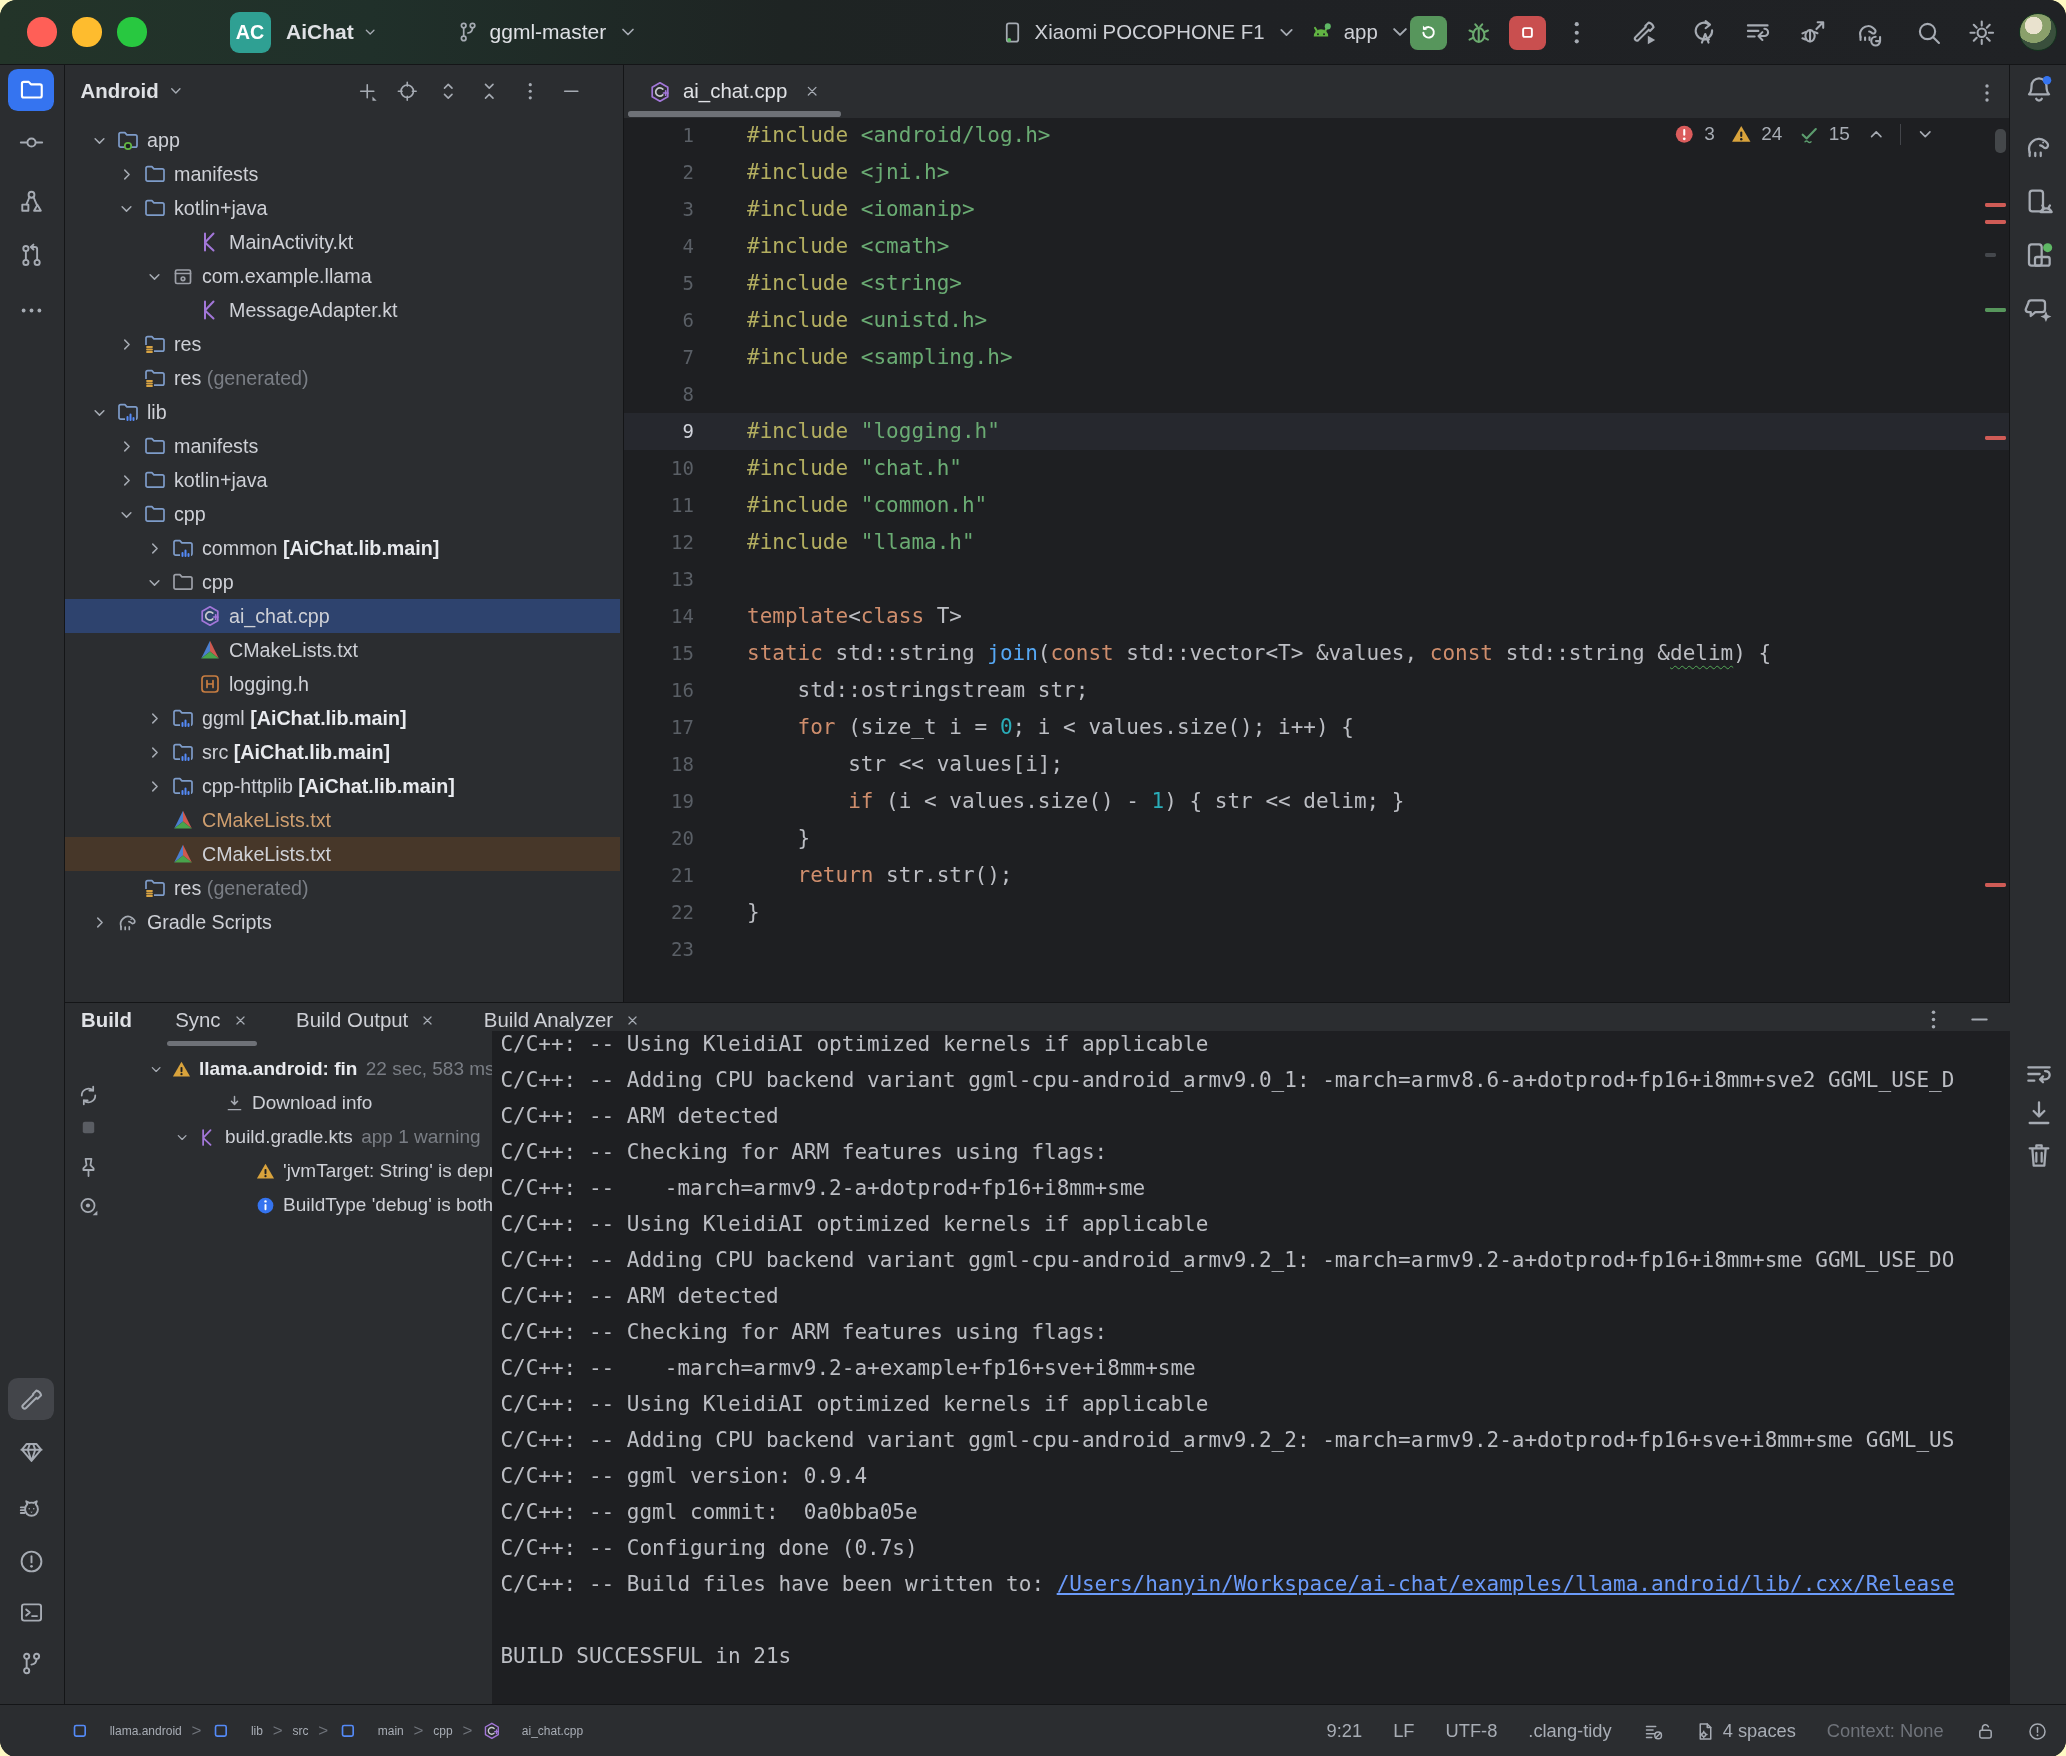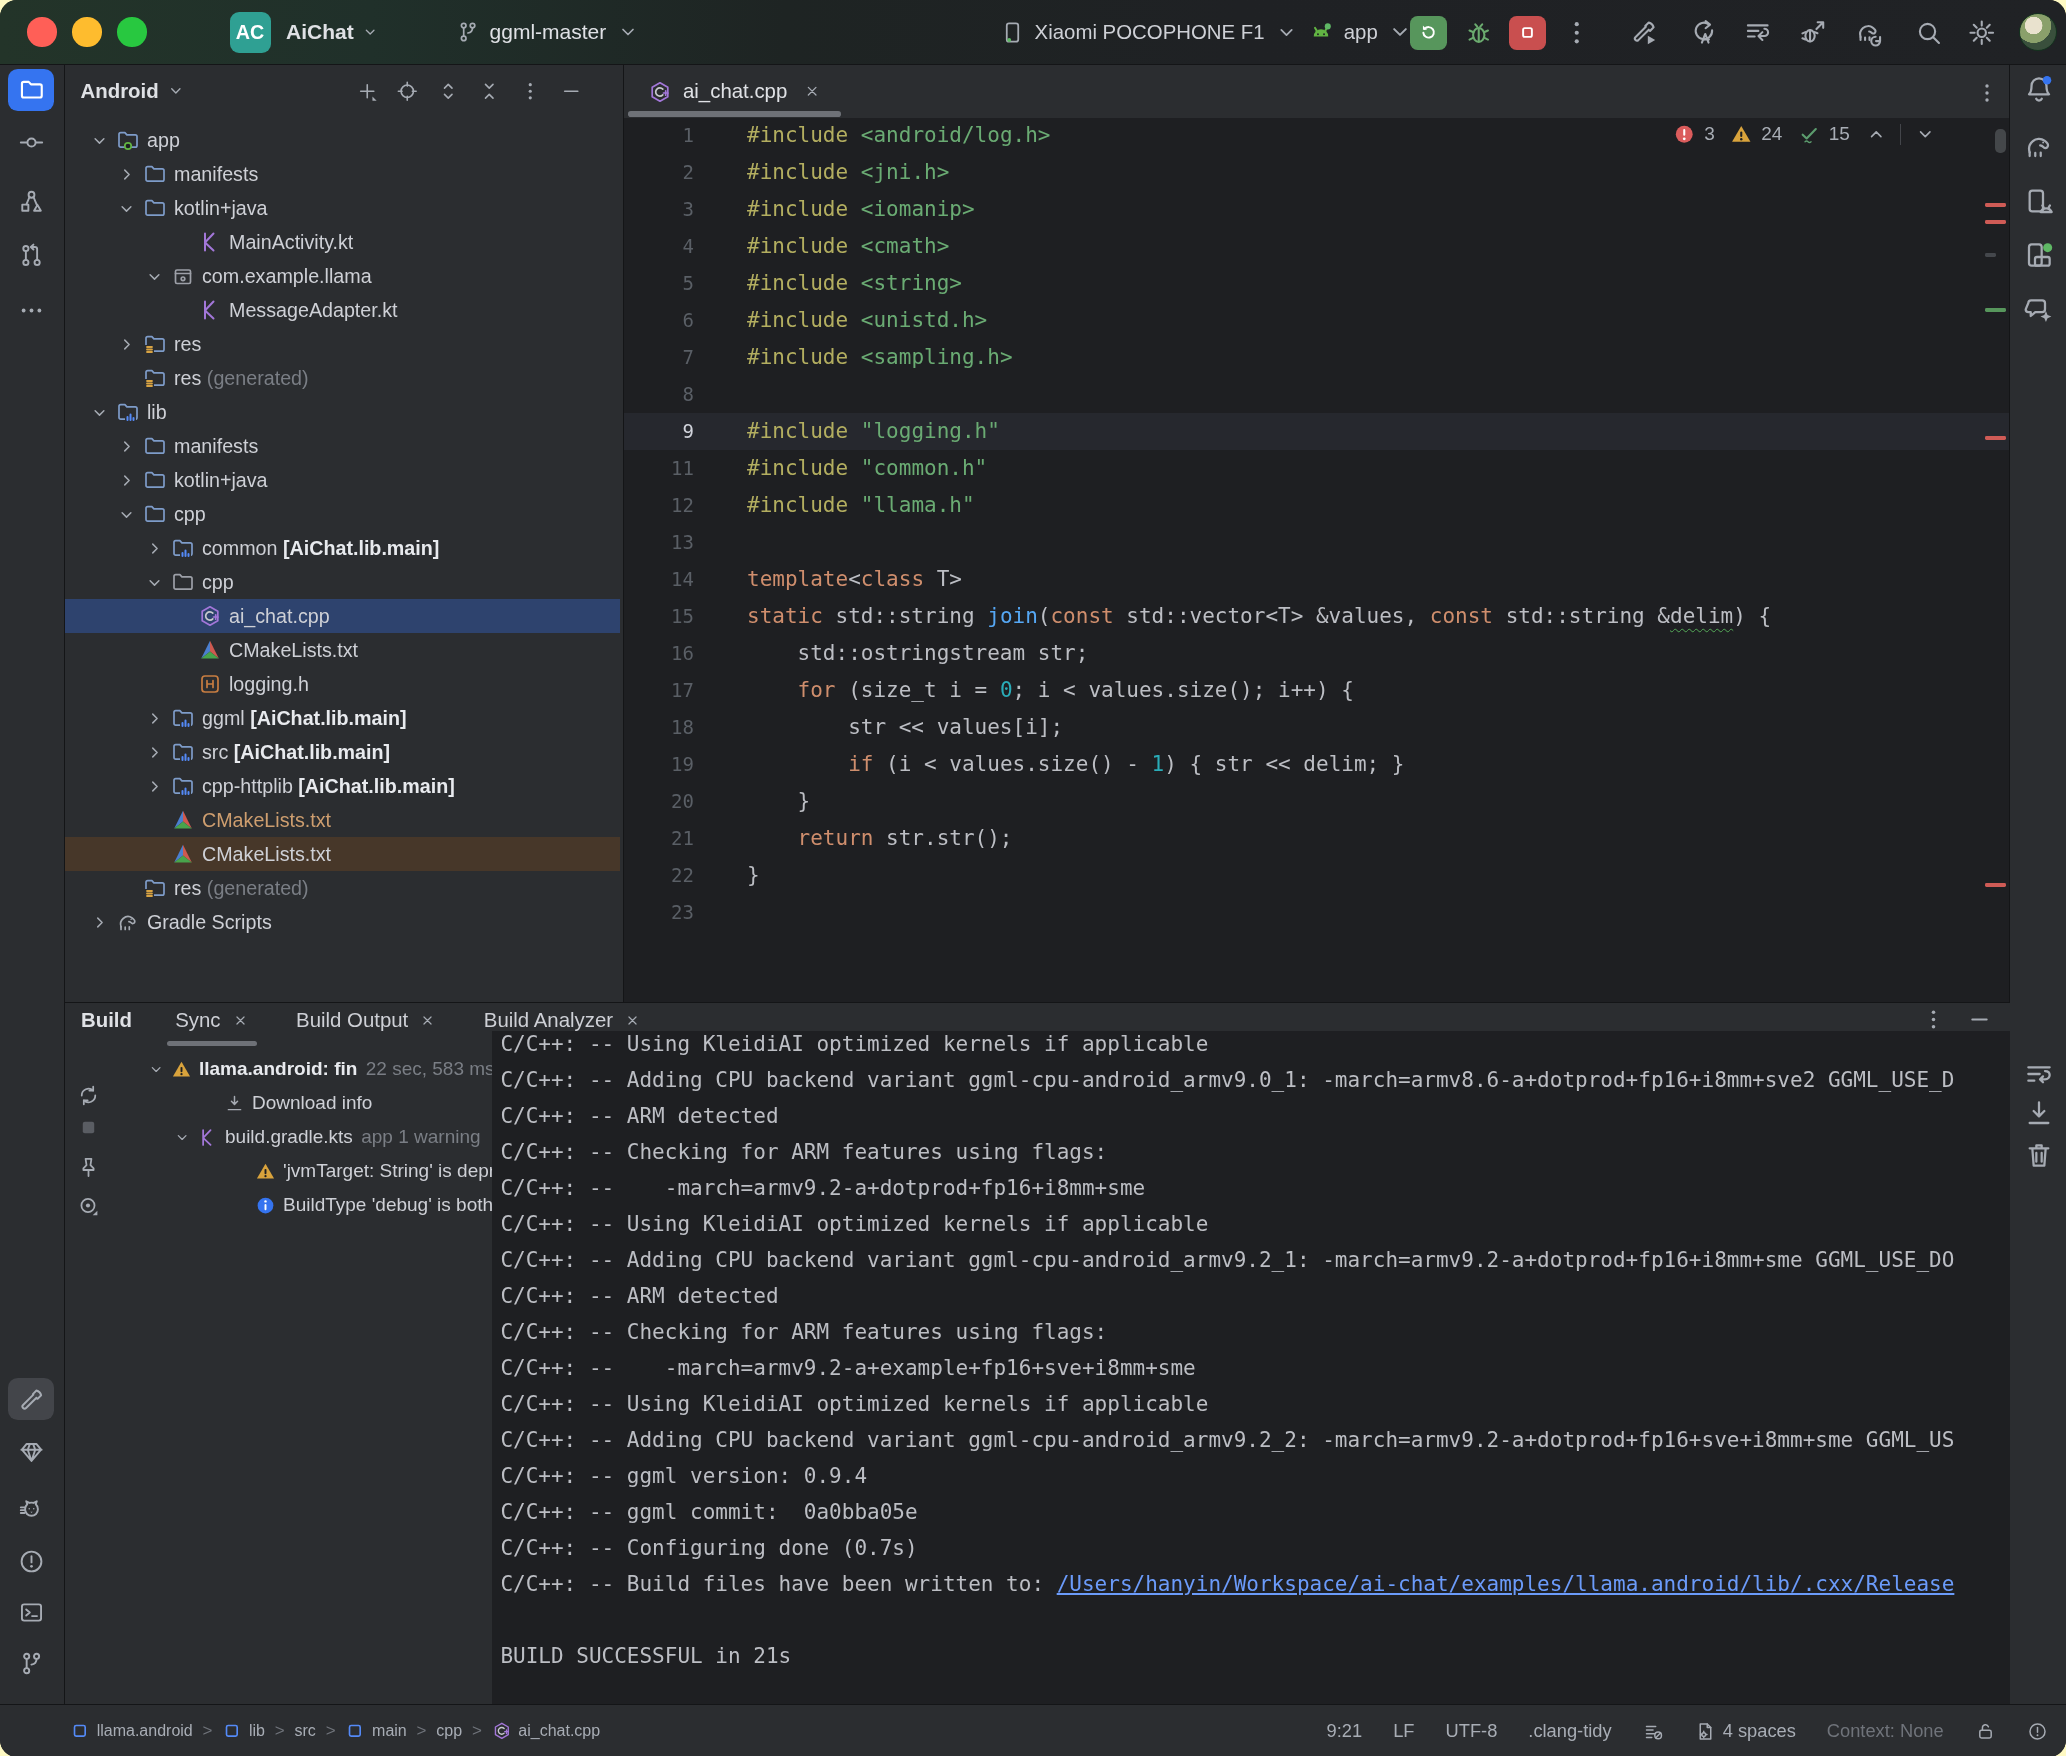--- a/index.html
+++ b/index.html
@@ -116,21 +116,21 @@
   .brow .chev .ic { width:18.3px; height:18.3px; }
   .brow .bicon { width:28px; height:21px; flex:none; }
   .brow .bicon .ic { width:21px; height:21px; }
   .bb { font-weight:bold; color:#e8eaee; }
   .bdim { color:#7a7e85; margin-left:8.4px; }
 
   
   .statusbar { position:absolute; left:0; top:1704px; width:2066px; height:53px; background:#2b2d30;
     border-top:0.7px solid #141517; display:flex; align-items:center; }
   .crumbs { display:flex; align-items:center; margin-left:70px; gap:9.8px; }
-  .crumb { display:flex; align-items:center; gap:7px; color:#a8adb5; font-size:16px; }
+  .crumb { display:flex; align-items:center; gap:20px; color:#a8adb5; font-size:12px; }
   .crumb .ic { width:19.7px; height:19.7px; }
   .bsep { color:#6f737a; font-size:17px; }
   .sright { margin-left:auto; margin-right:18.3px; display:flex; align-items:flex-end; gap:31px; }
   .sitem { display:flex; align-items:center; gap:7px; color:#a8adb5; font-size:18.3px; }
   .sitem.dim { color:#6f737a; }
   .sitem .ic { width:21px; height:21px; }
 
   .ic { display:inline-block; }
   .ic svg { width:100%; height:100%; display:block; stroke:#a6abb3; fill:none; stroke-width:1.7; stroke-linecap:round; stroke-linejoin:round; }
 </style>
@@ -850,20 +850,24 @@
               <span class="ln">7</span>
               <span class="ct"><span class="inc">#include</span><span class="pl"> </span><span class="str">&lt;sampling.h&gt;</span></span>
             </div>
             <div class="cline">
               <span class="ln">8</span>
               <span class="ct"></span>
             </div>
             <div class="cline cur">
               <span class="ln lncur">9</span>
               <span class="ct"><span class="inc">#include</span><span class="pl"> </span><span class="str">"logging.h"</span></span>
+            </div>
+            <div class="cline">
+              <span class="ln">10</span>
+              <span class="ct"><span class="inc">#include</span><span class="pl"> </span><span class="str">"chat.h"</span></span>
             </div>
             <div class="cline">
               <span class="ln">11</span>
               <span class="ct"><span class="inc">#include</span><span class="pl"> </span><span class="str">"common.h"</span></span>
             </div>
             <div class="cline">
               <span class="ln">12</span>
               <span class="ct"><span class="inc">#include</span><span class="pl"> </span><span class="str">"llama.h"</span></span>
             </div>
             <div class="cline">

